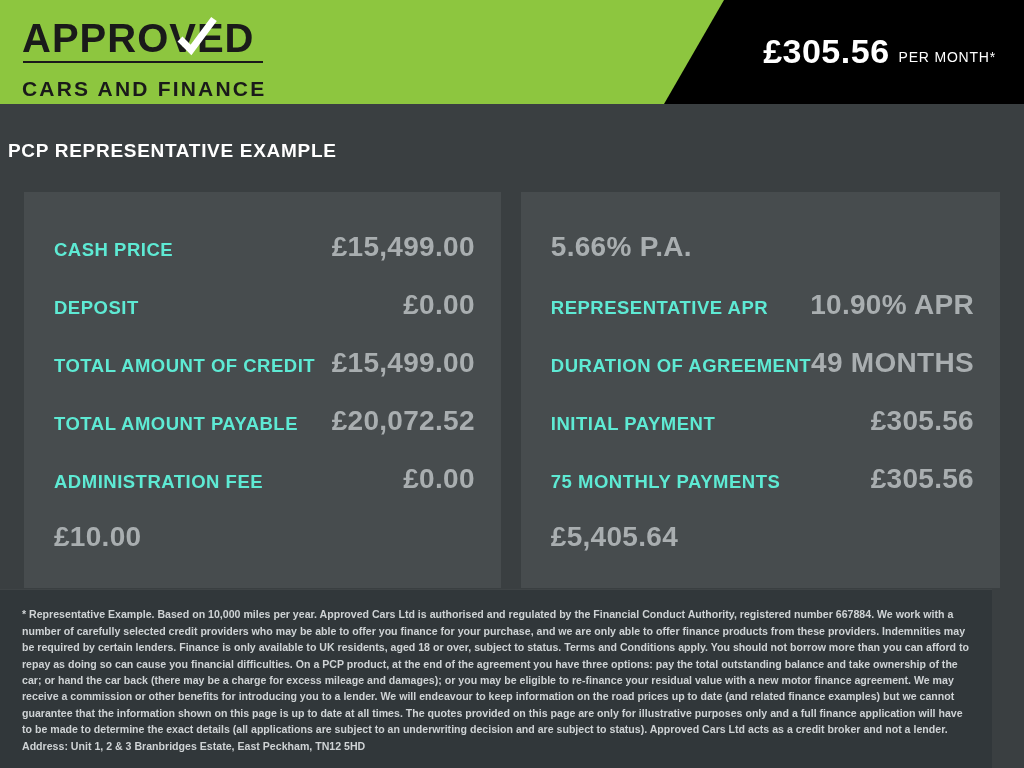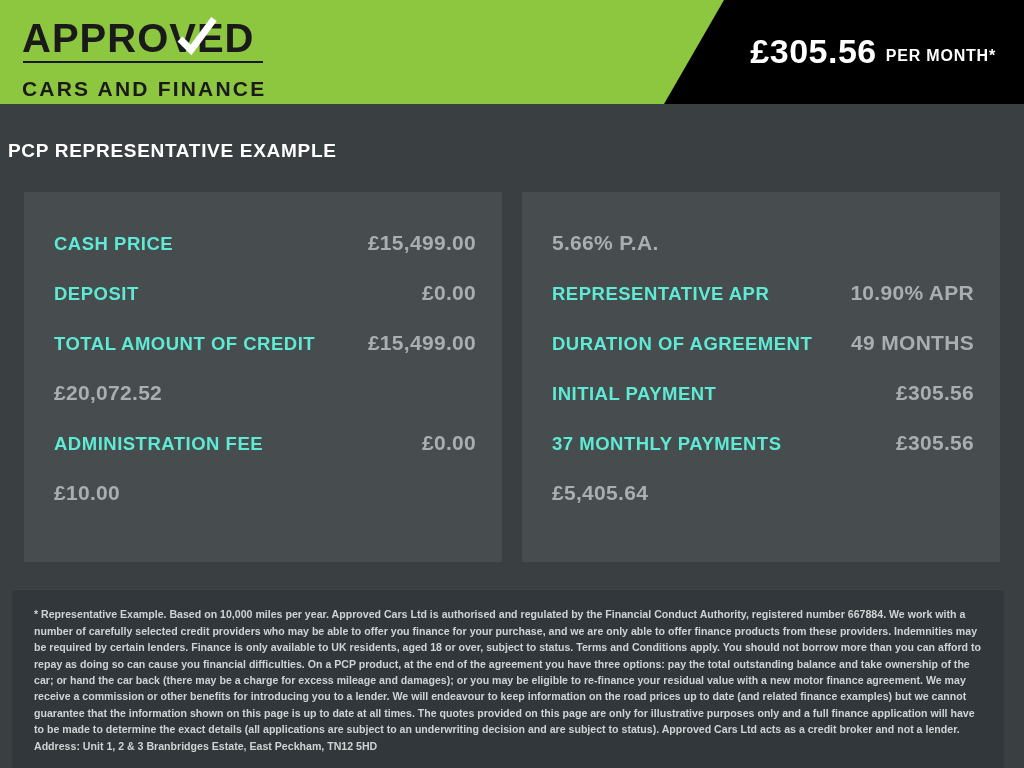--- a/index.html
+++ b/index.html
@@ -71,22 +71,22 @@
     align-items: flex-end;
     gap: 9px;
   }
   .price {
     font-size: 34px;
     font-weight: bold;
     letter-spacing: 0.5px;
     line-height: 34px;
   }
   .price-sub {
-    font-size: 16px;
-    font-weight: bold;
+    font-size: 14px;
+    font-weight: normal;
     letter-spacing: 0.8px;
     padding-bottom: 3px;
   }
 
   
   .section-title {
     color: #ffffff;
     font-size: 19px;
     font-weight: bold;
     letter-spacing: 0.7px;
@@ -113,31 +113,31 @@
   }
   .row-label {
     color: #5eead4;
     font-size: 18.5px;
     font-weight: bold;
     letter-spacing: 0.5px;
     white-space: nowrap;
   }
   .row-value {
     color: #a9aeb0;
-    font-size: 21px;
+    font-size: 28px;
     font-weight: bold;
     letter-spacing: 0.3px;
     white-space: nowrap;
     text-align: right;
   }
 
   
   .footer {
     position: absolute;
-    left: 12px;
+    left: 0;
     bottom: 0;
     width: 992px;
     background: #31373a;
     padding: 16px 22px 14px 22px;
     border-top: 1px solid #3f4446;
   }
   .footer p {
     color: #cfd3d5;
     font-size: 10.6px;
     font-weight: bold;
@@ -179,20 +179,21 @@
       </div>
       <div class="row">
         <div class="row-label">DEPOSIT</div>
         <div class="row-value">£0.00</div>
       </div>
       <div class="row">
         <div class="row-label">TOTAL AMOUNT OF CREDIT</div>
         <div class="row-value">£15,499.00</div>
       </div>
       <div class="row">
+        <div class="row-label">TOTAL AMOUNT PAYABLE</div>
         <div class="row-value">£20,072.52</div>
       </div>
       <div class="row">
         <div class="row-label">ADMINISTRATION FEE</div>
         <div class="row-value">£0.00</div>
       </div>
       <div class="row">
         <div class="row-value">£10.00</div>
       </div>
     </div>
@@ -207,21 +208,21 @@
       </div>
       <div class="row">
         <div class="row-label">DURATION OF AGREEMENT</div>
         <div class="row-value">49 MONTHS</div>
       </div>
       <div class="row">
         <div class="row-label">INITIAL PAYMENT</div>
         <div class="row-value">£305.56</div>
       </div>
       <div class="row">
-        <div class="row-label">37 MONTHLY PAYMENTS</div>
+        <div class="row-label">75 MONTHLY PAYMENTS</div>
         <div class="row-value">£305.56</div>
       </div>
       <div class="row">
         <div class="row-value">£5,405.64</div>
       </div>
     </div>
 
   </div>
 
   <div class="footer">

